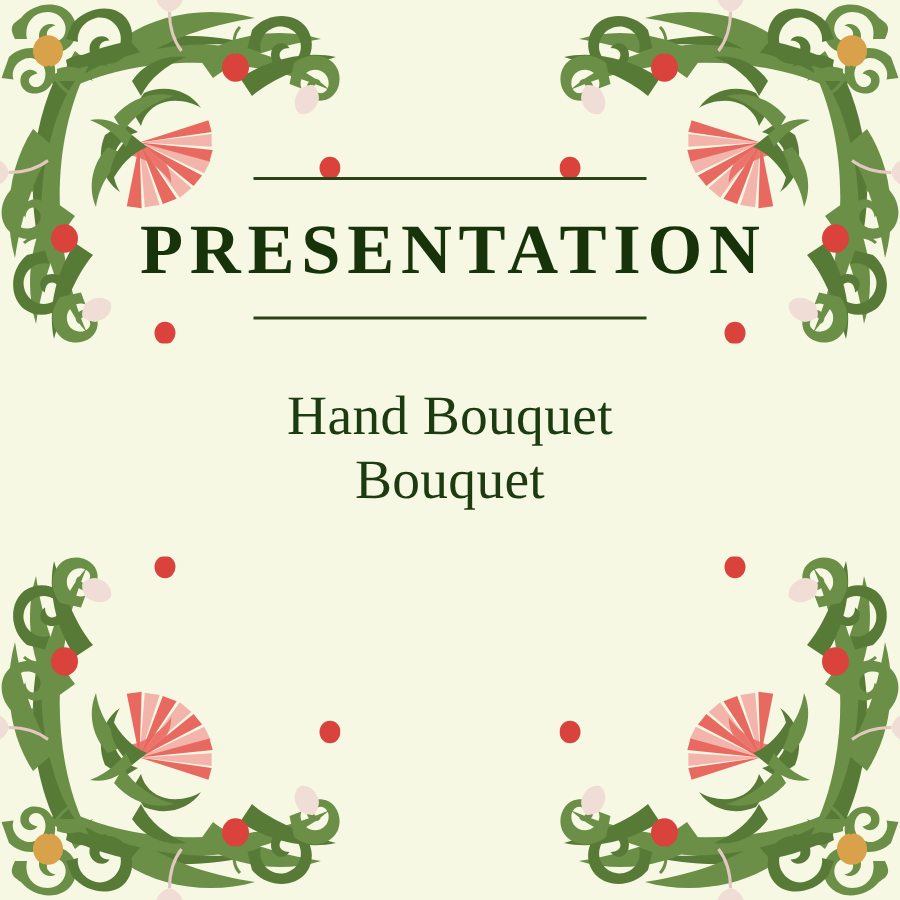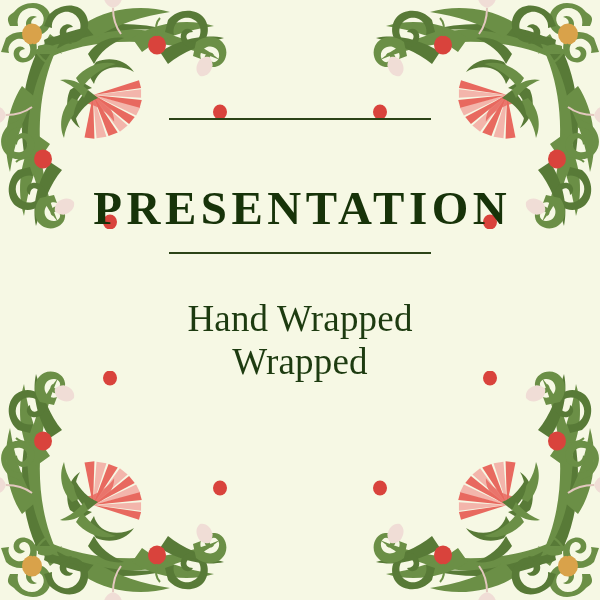--- a/index.html
+++ b/index.html
@@ -61,21 +61,21 @@
     text-align: center;
     color: #173309;
     font-family: "Liberation Serif", "DejaVu Serif", serif;
     font-weight: bold;
     font-size: 47px;
     line-height: 1.18;
     letter-spacing: 4.5px;
     text-indent: 4.5px;
     white-space: nowrap;
   }
-  #title-line-1 { display: block; margin-top: 41px; }
+  #title-line-1 { display: block; }
   #title-line-2 { display: block; }
 
   #subtitle-block {
     margin-top: 44px;
     text-align: center;
     color: #1d3b10;
     font-family: "Liberation Serif", "DejaVu Serif", serif;
     font-weight: normal;
     font-size: 37px;
     line-height: 1.16;
@@ -224,17 +224,17 @@
   <div id="content">
 
     <div class="rule" id="rule-top"></div>
 
     <div id="title-block">
       <span id="title-line-1">PRESENTATION</span>
     </div>
 
     <div class="rule" id="rule-bottom"></div>
 
-    <div id="subtitle-block">Hand Wrapped Wrapped</div>
+    <div id="subtitle-block">Hand Bouquet Bouquet</div>
 
   </div>
 
 </div>
 
 </body></html>

